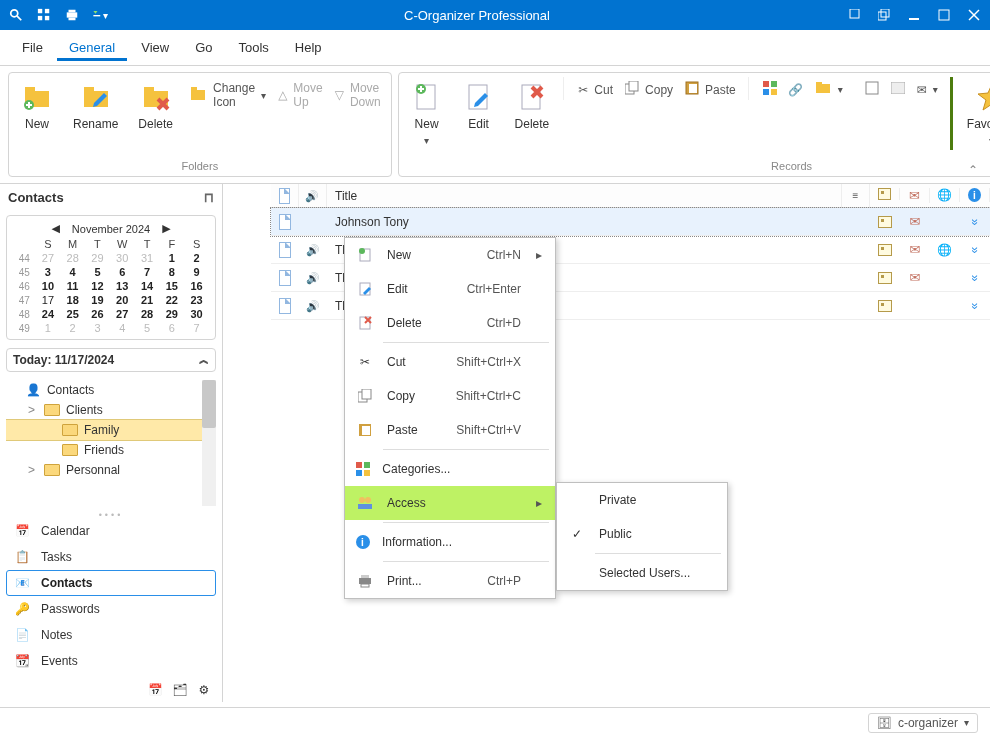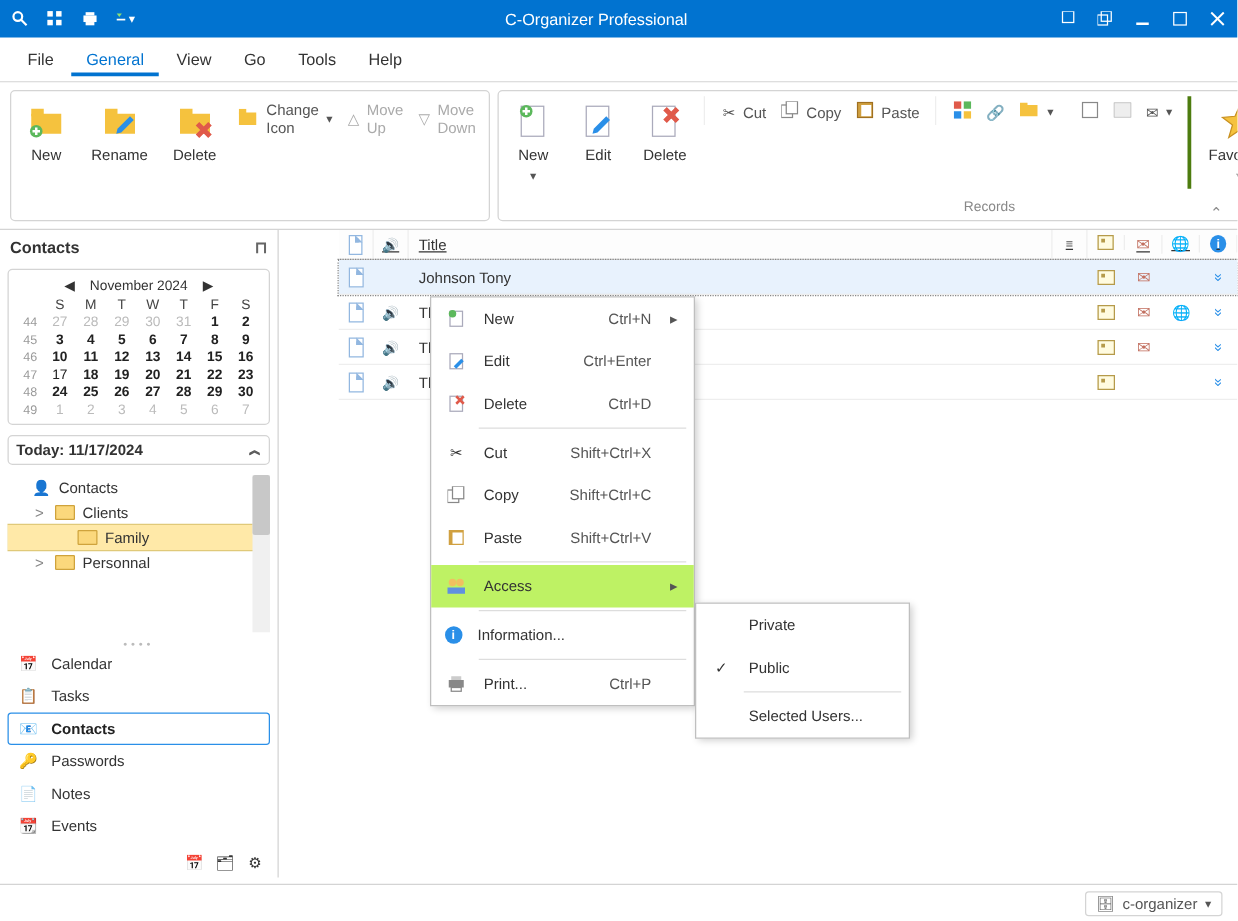--- a/index.html
+++ b/index.html
@@ -69,21 +69,21 @@
 .grip { height: 6px; text-align: center; color: #bbb; font-size: 9px; letter-spacing: 3px; }
 
 
 .navlist { margin: 2px 6px 4px 6px; }
 .navitem { display: flex; align-items: center; gap: 10px; padding: 4px 8px; border: 1px solid transparent; border-radius: 3px; font-size: 12px; }
 .navitem.sel { border: 1px solid #2a8fe8; font-weight: 600; color: #222; }
 .navicon { width: 16px; height: 16px; display: inline-flex; align-items: center; justify-content: center; }
 .navfooter { display: flex; justify-content: flex-end; gap: 8px; padding: 4px 10px; }
 
 
-.grid-head { height: 24px; border-bottom: 1px solid #d4d4d4; display: flex; align-items: center; background: #fdfdfd; text-decoration: underline; }
+.grid-head { height: 24px; border-bottom: 1px solid #d4d4d4; display: flex; align-items: center; background: #fdfdfd; }
 .grid-head .gh-cell { padding: 0 8px; border-right: 1px solid #eee; height: 100%; display: flex; align-items: center; }
 .gh-icon { width: 28px; justify-content: center; }
 .gh-title { flex: 1; }
 .gh-right { display: flex; }
 .gh-right .gh-cell { width: 30px; justify-content: center; }
 
 
 .grid-row { height: 28px; border-bottom: 1px solid #eee; display: flex; align-items: center; }
 .grid-row.sel { background: #e8f2fd; outline: 1px dotted #888; }
 .grid-row .gc { padding: 0 8px; display: flex; align-items: center; }
@@ -243,20 +243,21 @@
         <div class="ribbon-small-item disabled">
             <span>△</span>
             <span>Move Up</span>
           </div>
         <div class="ribbon-small-item disabled">
             <span>▽</span>
             <span>Move Down</span>
           </div>
       </div>
     </div>
+    <div class="ribbon-group-label">Folders</div>
   </div>
 
   <div class="ribbon-group" style="flex:1">
     <div class="ribbon-group-body">
       <div class="ribbon-btn-lg">
         <span class="ric">
             <svg width="32" height="32" viewBox="0 0 32 32">
               <rect x="6" y="4" width="18" height="24" fill="#fff" stroke="#aab"></rect>
               <circle cx="10" cy="8" r="5" class="i-green"></circle>
               <path d="M10 5v6M7 8h6" stroke="#fff" stroke-width="2"></path>
@@ -468,20 +469,25 @@
           <div class="tree-row indent1">
             <span class="exp">&gt;</span>
             <span class="folder-ico"></span>
             <span>Clients</span>
           </div>
           <div class="tree-row indent2 sel">
             <span class="exp"></span>
             <span class="folder-ico"></span>
             <span>Family</span>
           </div>
+          <div class="tree-row indent2">
+            <span class="exp"></span>
+            <span class="folder-ico"></span>
+            <span>Friends</span>
+          </div>
           <div class="tree-row indent1">
             <span class="exp">&gt;</span>
             <span class="folder-ico"></span>
             <span>Personnal</span>
           </div>
         </div>
       <div class="scroll-track"></div>
       <div class="scroll-thumb"></div>
     </div>
 
@@ -691,20 +697,33 @@
             <svg width="14" height="14">
               <rect x="1" y="1" width="12" height="12" fill="#d0a040"></rect>
               <rect x="4" y="3" width="8" height="9" fill="#fff"></rect>
             </svg>
           </span>
           <span class="ci-label">Paste</span>
           <span class="ci-short">Shift+Ctrl+V</span>
           <span class="ci-arrow"></span>
         </div>
       <div class="ctx-sep"></div>
+      <div class="ctx-item">
+          <span class="ci-icon">
+            <svg width="14" height="14">
+              <rect x="0" y="0" width="6" height="6" fill="#e05a4a"></rect>
+              <rect x="8" y="0" width="6" height="6" fill="#5cb85c"></rect>
+              <rect x="0" y="8" width="6" height="6" fill="#2a8fe8"></rect>
+              <rect x="8" y="8" width="6" height="6" fill="#f5c23e"></rect>
+            </svg>
+          </span>
+          <span class="ci-label">Categories...</span>
+          <span class="ci-short"></span>
+          <span class="ci-arrow"></span>
+        </div>
       <div class="ctx-item hover">
           <span class="ci-icon">
             <svg width="16" height="16">
               <circle cx="5" cy="5" r="3" fill="#f0c060"></circle>
               <circle cx="11" cy="5" r="3" fill="#f0c060"></circle>
               <rect x="1" y="9" width="14" height="5" fill="#6090e0"></rect>
             </svg>
           </span>
           <span class="ci-label">Access</span>
           <span class="ci-short"></span>

